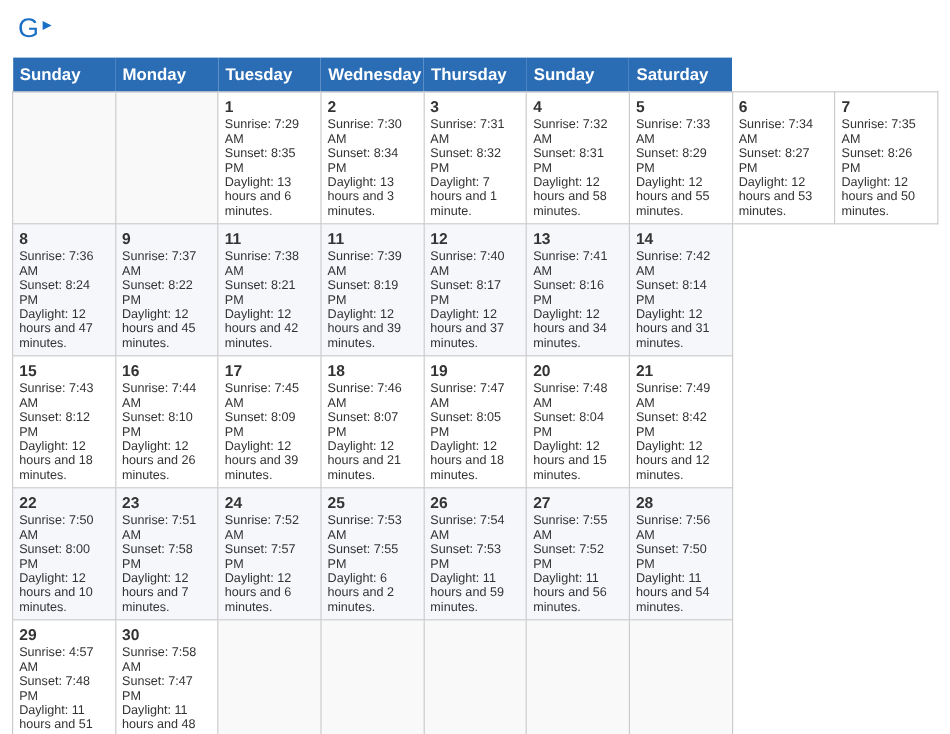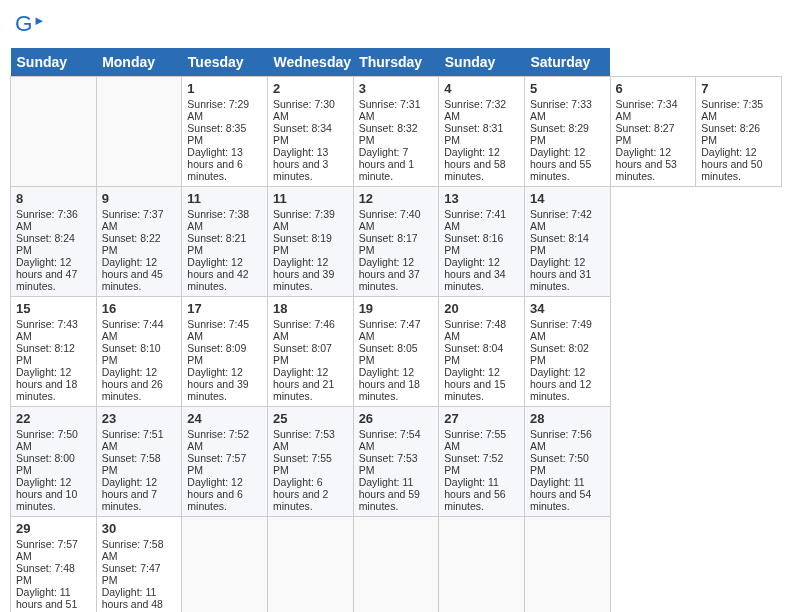--- a/index.html
+++ b/index.html
@@ -130,33 +130,33 @@
         <td><span class="day-num">13</span><span>Sunrise: 7:41 AM</span><br><span>Sunset: 8:16 PM</span><br><span>Daylight: 12 hours and 34 minutes.</span></td>
         <td><span class="day-num">14</span><span>Sunrise: 7:42 AM</span><br><span>Sunset: 8:14 PM</span><br><span>Daylight: 12 hours and 31 minutes.</span></td>
       </tr>
       <tr>
         <td><span class="day-num">15</span><span>Sunrise: 7:43 AM</span><br><span>Sunset: 8:12 PM</span><br><span>Daylight: 12 hours and 18 minutes.</span></td>
         <td><span class="day-num">16</span><span>Sunrise: 7:44 AM</span><br><span>Sunset: 8:10 PM</span><br><span>Daylight: 12 hours and 26 minutes.</span></td>
         <td><span class="day-num">17</span><span>Sunrise: 7:45 AM</span><br><span>Sunset: 8:09 PM</span><br><span>Daylight: 12 hours and 39 minutes.</span></td>
         <td><span class="day-num">18</span><span>Sunrise: 7:46 AM</span><br><span>Sunset: 8:07 PM</span><br><span>Daylight: 12 hours and 21 minutes.</span></td>
         <td><span class="day-num">19</span><span>Sunrise: 7:47 AM</span><br><span>Sunset: 8:05 PM</span><br><span>Daylight: 12 hours and 18 minutes.</span></td>
         <td><span class="day-num">20</span><span>Sunrise: 7:48 AM</span><br><span>Sunset: 8:04 PM</span><br><span>Daylight: 12 hours and 15 minutes.</span></td>
-        <td><span class="day-num">34</span><span>Sunrise: 7:49 AM</span><br><span>Sunset: 8:02 PM</span><br><span>Daylight: 12 hours and 12 minutes.</span></td>
+        <td><span class="day-num">21</span><span>Sunrise: 7:49 AM</span><br><span>Sunset: 8:42 PM</span><br><span>Daylight: 12 hours and 12 minutes.</span></td>
       </tr>
       <tr>
         <td><span class="day-num">22</span><span>Sunrise: 7:50 AM</span><br><span>Sunset: 8:00 PM</span><br><span>Daylight: 12 hours and 10 minutes.</span></td>
         <td><span class="day-num">23</span><span>Sunrise: 7:51 AM</span><br><span>Sunset: 7:58 PM</span><br><span>Daylight: 12 hours and 7 minutes.</span></td>
         <td><span class="day-num">24</span><span>Sunrise: 7:52 AM</span><br><span>Sunset: 7:57 PM</span><br><span>Daylight: 12 hours and 6 minutes.</span></td>
         <td><span class="day-num">25</span><span>Sunrise: 7:53 AM</span><br><span>Sunset: 7:55 PM</span><br><span>Daylight: 6 hours and 2 minutes.</span></td>
         <td><span class="day-num">26</span><span>Sunrise: 7:54 AM</span><br><span>Sunset: 7:53 PM</span><br><span>Daylight: 11 hours and 59 minutes.</span></td>
         <td><span class="day-num">27</span><span>Sunrise: 7:55 AM</span><br><span>Sunset: 7:52 PM</span><br><span>Daylight: 11 hours and 56 minutes.</span></td>
         <td><span class="day-num">28</span><span>Sunrise: 7:56 AM</span><br><span>Sunset: 7:50 PM</span><br><span>Daylight: 11 hours and 54 minutes.</span></td>
       </tr>
       <tr>
-        <td><span class="day-num">29</span><span>Sunrise: 7:57 AM</span><br><span>Sunset: 7:48 PM</span><br><span>Daylight: 11 hours and 51 minutes.</span></td>
+        <td><span class="day-num">29</span><span>Sunrise: 4:57 AM</span><br><span>Sunset: 7:48 PM</span><br><span>Daylight: 11 hours and 51 minutes.</span></td>
         <td><span class="day-num">30</span><span>Sunrise: 7:58 AM</span><br><span>Sunset: 7:47 PM</span><br><span>Daylight: 11 hours and 48 minutes.</span></td>
         <td class="empty-cell"></td>
         <td class="empty-cell"></td>
         <td class="empty-cell"></td>
         <td class="empty-cell"></td>
         <td class="empty-cell"></td>
       </tr>
     </tbody>
 </table>
 

